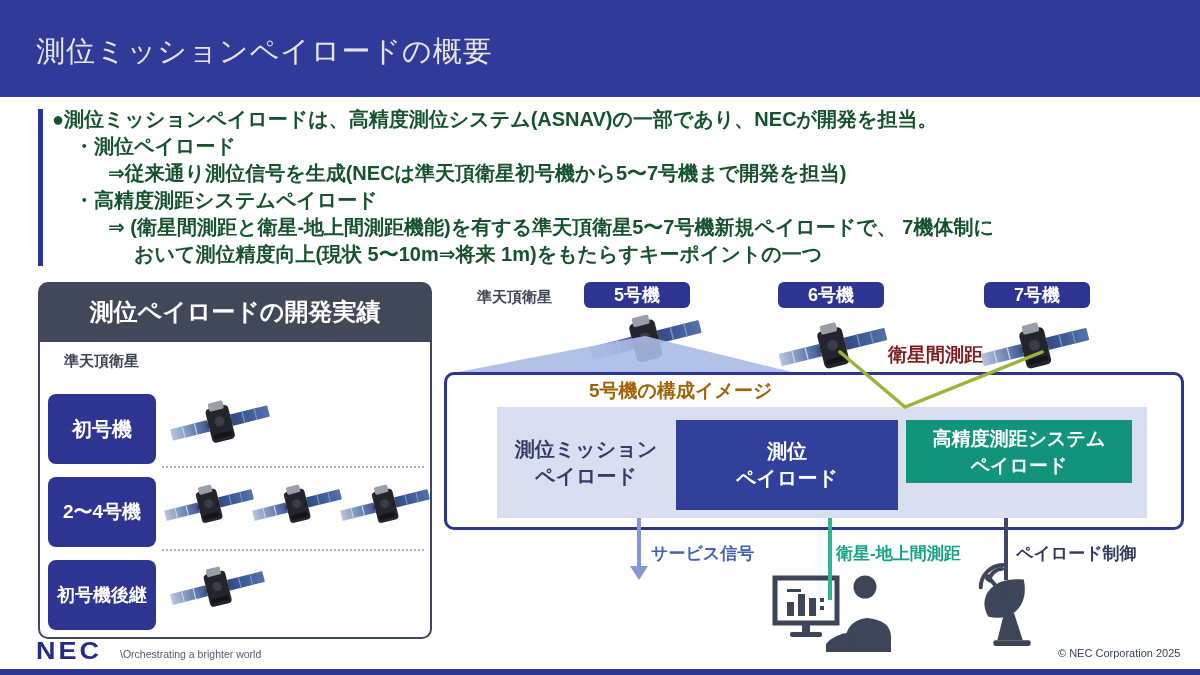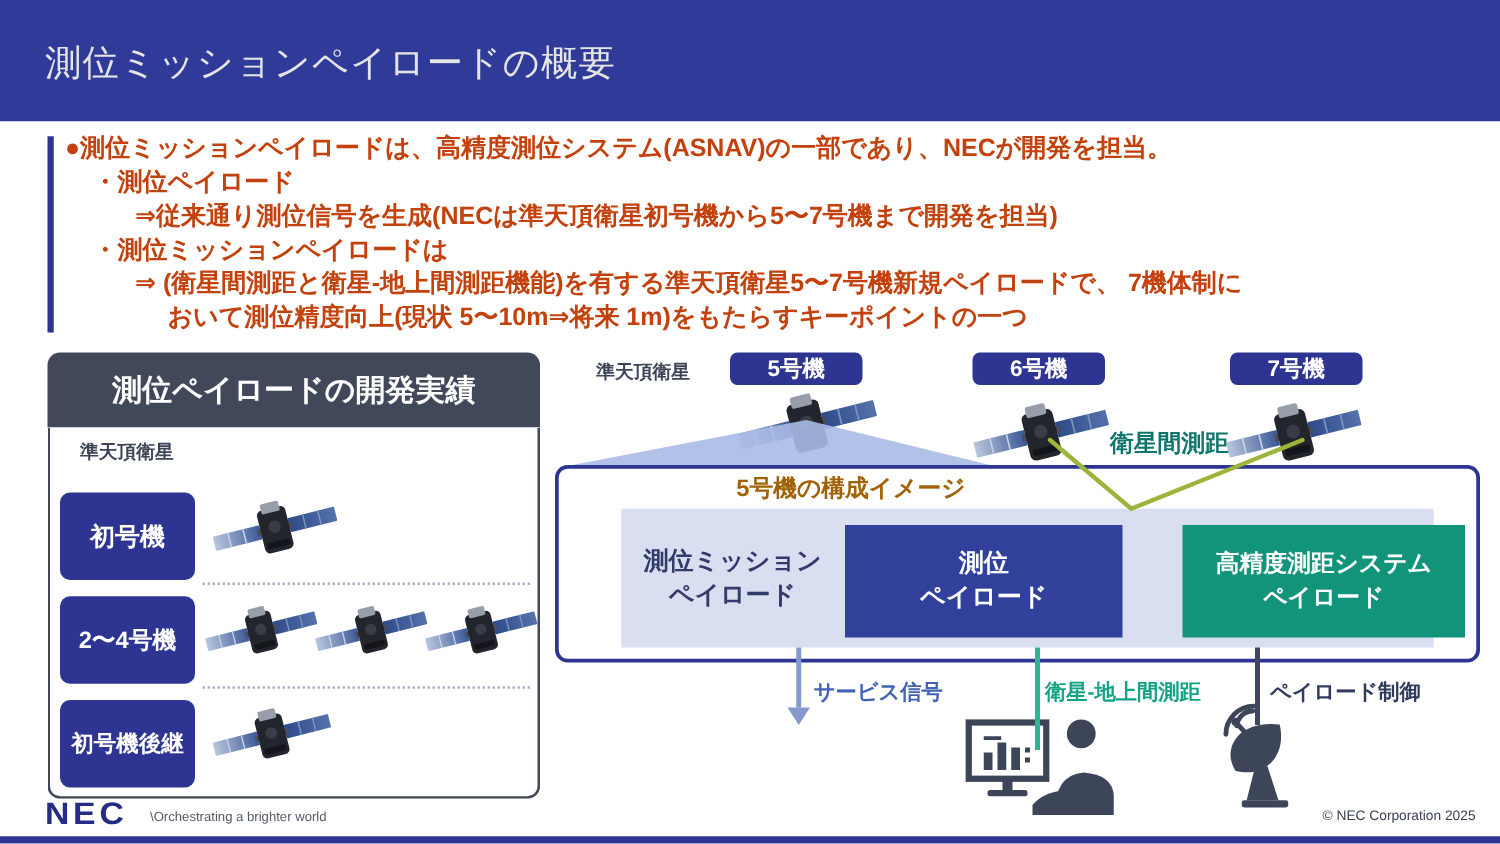--- a/index.html
+++ b/index.html
@@ -9,21 +9,21 @@
   
   .titlebar{position:absolute;left:0;top:0;width:1200px;height:97px;background:#303a99;}
   .titlebar h1{margin:0;padding:34px 0 0 36px;font-size:29px;line-height:34px;color:#e5e5e5;
                font-weight:normal;letter-spacing:1px;}
 
   
   .summary{position:absolute;left:38px;top:106px;}
   .vbar{position:absolute;left:0;top:3px;width:5px;height:157px;background:#2e3492;}
   .summary .lines{margin-left:14px;}
   .summary p{margin:0;height:27px;line-height:27px;font-size:20px;font-weight:bold;
-             color:#c2410c;white-space:nowrap;}
+             color:#14532d;white-space:nowrap;}
   .ind1{padding-left:22px;}
   .ind2{padding-left:56px;}
   .ind3{padding-left:82px;}
 
   
   .track{position:absolute;left:38px;top:282px;width:394px;height:357px;}
   .track-header{height:60px;background:#414859;border-radius:10px 10px 0 0;color:#fff;
                 font-size:24px;font-weight:bold;display:flex;align-items:center;justify-content:center;}
   .track-body{position:absolute;left:0;top:60px;right:0;bottom:0;background:#fff;
               border:2px solid #414859;border-top:none;border-radius:0 0 10px 10px;box-sizing:border-box;}
@@ -36,37 +36,37 @@
   .dots{position:absolute;left:122px;width:262px;border-top:2px dotted #a9b2c2;}
   .dots1{top:124px;}
   .dots2{top:207px;}
   .sat{position:absolute;}
 
   
   .qzss-label{position:absolute;left:477px;top:288px;font-size:15px;font-weight:bold;color:#3c4456;}
   .badge{position:absolute;top:282px;width:106px;height:26px;background:#2e3492;border-radius:6px;
          color:#fff;font-size:18px;font-weight:bold;display:flex;align-items:center;justify-content:center;z-index:3;}
   .badge5{left:584px;} .badge6{left:778px;} .badge7{left:984px;}
-  .inter-label{position:absolute;left:888px;top:342px;font-size:19px;font-weight:bold;color:#0f766e;z-index:5;text-align:right;}
+  .inter-label{position:absolute;left:888px;top:342px;font-size:19px;font-weight:bold;color:#7f1d1d;z-index:5;text-align:right;}
 
   .overlay{position:absolute;left:440px;top:270px;width:760px;height:350px;z-index:4;pointer-events:none;}
 
   .config-box{position:absolute;left:444px;top:372px;width:740px;height:158px;border:3px solid #2e3492;
               border-radius:10px;background:#fff;box-sizing:border-box;z-index:1;}
   .config-title{position:absolute;left:589px;top:378px;font-size:19px;font-weight:bold;color:#a16207;z-index:2;}
   .light-panel{position:absolute;left:497px;top:407px;width:650px;height:111px;background:#d9dff0;z-index:1;}
   .mission-text{position:absolute;left:500px;top:415px;width:172px;height:95px;display:flex;
                 flex-direction:column;align-items:center;justify-content:center;font-size:20px;
                 font-weight:bold;line-height:27px;color:#333b6b;text-align:center;z-index:2;}
   .pos-box{position:absolute;left:676px;top:420px;width:222px;height:90px;background:#31409b;z-index:2;
            color:#fff;font-size:20px;font-weight:bold;line-height:27px;display:flex;flex-direction:column;
            align-items:center;justify-content:center;text-align:center;}
-  .rng-box{position:absolute;left:906px;top:420px;width:226px;height:90px;background:#12947a;z-index:2;
+  .rng-box{position:absolute;left:906px;top:420px;width:226px;height:63px;background:#12947a;z-index:2;
            color:#fff;font-size:19px;font-weight:bold;line-height:27px;display:flex;flex-direction:column;
-           align-items:center;justify-content:center;text-align:center;margin-left:40px;}
+           align-items:center;justify-content:center;text-align:center;}
 
   .sig-label{position:absolute;top:542px;font-size:17px;font-weight:bold;z-index:3;white-space:nowrap;}
   .sig-service{left:651px;color:#4263b5;}
   .sig-ground{left:836px;color:#13a385;}
   .sig-control{left:1016px;color:#333b5c;}
 
   .users-box{position:absolute;left:475px;top:577px;width:268px;height:71px;border:2px solid #a8b2c4;
              border-radius:8px;background:#fff;box-sizing:border-box;z-index:2;}
   .users-label{position:absolute;left:13px;top:24px;font-size:16px;font-weight:bold;color:#333b5c;}
   .icon{position:absolute;}
@@ -165,21 +165,21 @@
   <div class="titlebar">
     <h1>測位ミッションペイロードの概要</h1>
   </div>
 
   <div class="summary">
     <div class="vbar"></div>
     <div class="lines">
       <p>●測位ミッションペイロードは、高精度測位システム(ASNAV)の一部であり、NECが開発を担当。</p>
       <p class="ind1">・測位ペイロード</p>
       <p class="ind2">⇒従来通り測位信号を生成(NECは準天頂衛星初号機から5〜7号機まで開発を担当)</p>
-      <p class="ind1">・測位ミッションペイロードは</p>
+      <p class="ind1">・高精度測距システムペイロード</p>
       <p class="ind2">⇒ (衛星間測距と衛星-地上間測距機能)を有する準天頂衛星5〜7号機新規ペイロードで、 7機体制に</p>
       <p class="ind3">おいて測位精度向上(現状 5〜10m⇒将来 1m)をもたらすキーポイントの一つ</p>
     </div>
   </div>
 
   <div class="track">
     <div class="track-header">測位ペイロードの開発実績</div>
     <div class="track-body">
       <div class="track-sub">準天頂衛星</div>
       <div class="track-btn btn1">初号機</div>

